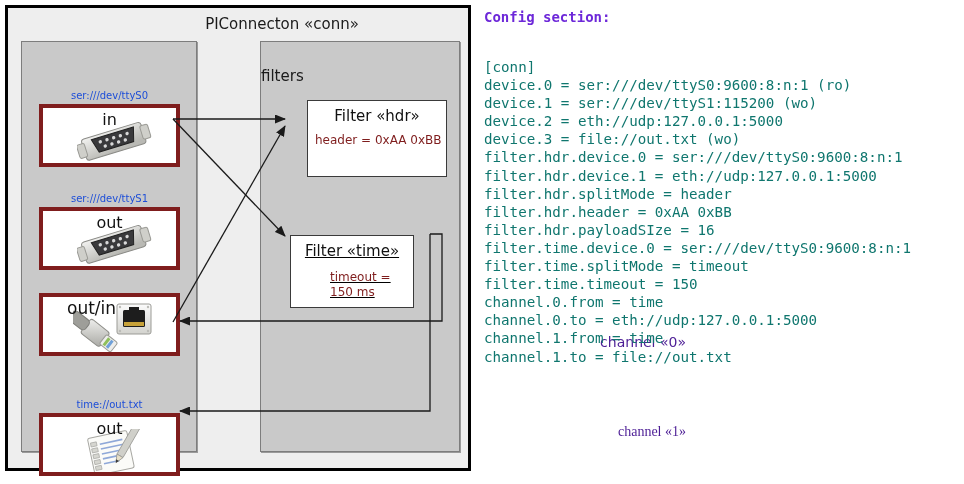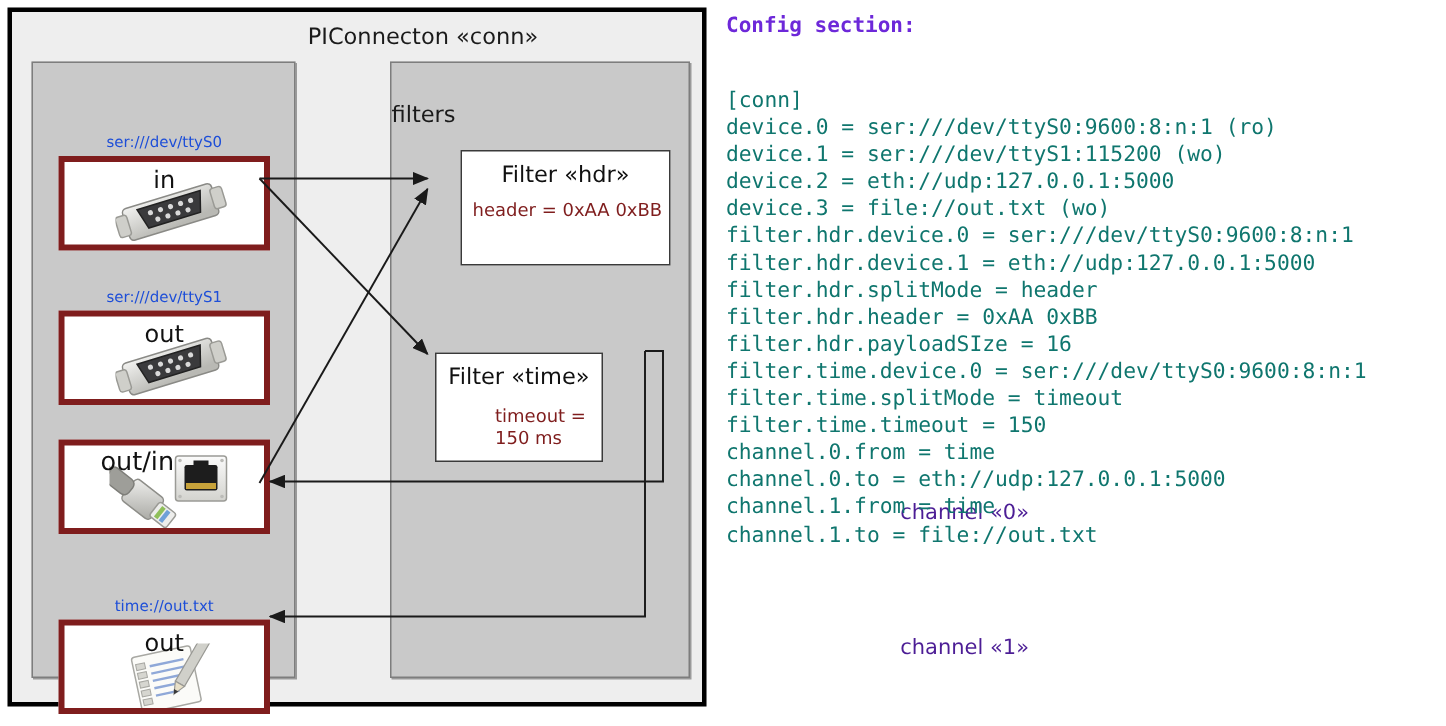--- a/index.html
+++ b/index.html
@@ -59,36 +59,36 @@
   .serial-icon{left:34px;top:12px;}
   .eth-icon{left:30px;top:6px;}
   .file-icon{left:42px;top:12px;}
 
   
   .filter-box{
     position:absolute;background:#ffffff;border:1px solid #3a3a3a;
     box-sizing:border-box;
   }
   #filter-hdr{left:29px;top:58px;width:140px;height:77px;margin-left:17px;}
-  #filter-time{left:29px;top:193px;width:112px;height:73px;}
+  #filter-time{left:29px;top:193px;width:124px;height:73px;text-decoration:underline;}
   .filter-title{
     text-align:center;font-size:15px;line-height:18px;margin-top:6px;color:#111;
   }
   .filter-attrs{
     margin-top:8px;margin-left:7px;font-size:12px;line-height:15px;color:#7f1d1d;
   }
   #filter-time .filter-attrs{margin-top:10px;margin-left:39px;}
 
   
   .channel-label{
     position:absolute;font-size:14px;line-height:18px;color:#4c1d95;
     text-align:right;white-space:nowrap;
   }
   #channel-0-label{left:0;top:291px;width:425px;}
-  #channel-1-label{left:0;top:381px;width:425px;}
+  #channel-1-label{left:0;top:381px;width:425px;font-family:Liberation Serif, serif;}
 
   
   #connectors{position:absolute;left:0;top:0;width:476px;height:476px;
               pointer-events:none;overflow:visible;}
 
   
   #config-column{
     position:absolute;left:484px;top:8px;width:474px;
   }
   #config-heading{

